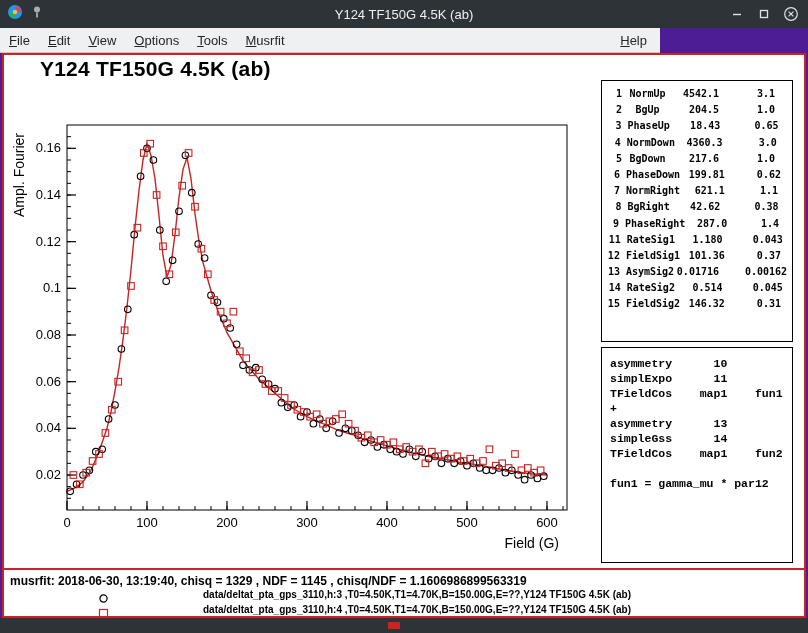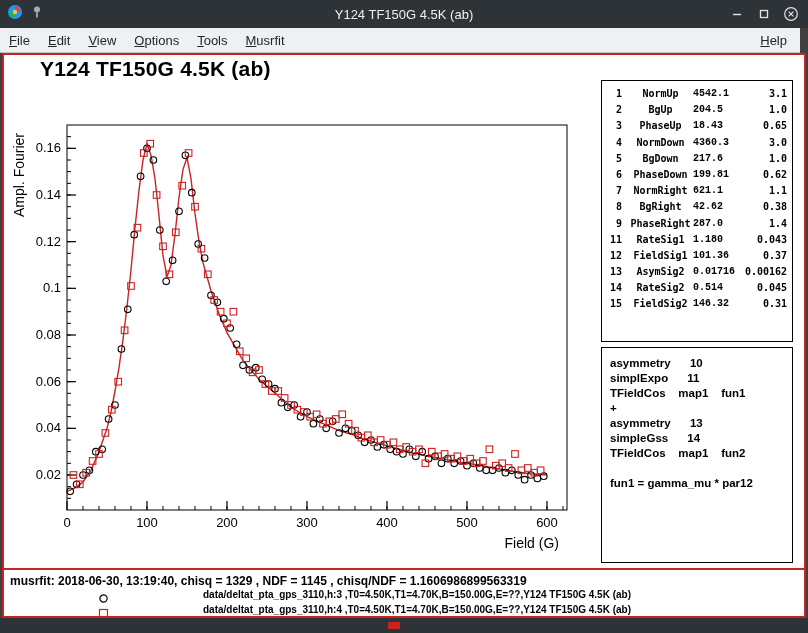--- a/index.html
+++ b/index.html
@@ -1,51 +1,51 @@
 <!DOCTYPE html>
 <html><head>
 <meta charset="utf-8">
 <style>
   html,body{margin:0;padding:0;background:#7f8487;}
-  #window{position:relative;width:808px;height:633px;overflow:hidden;background:#404040;
+  #window{position:relative;width:808px;height:633px;overflow:hidden;background:#4c1d95;
           font-family:"Liberation Sans",sans-serif;box-shadow:0 0 0 1px #191c1e;}
 
   
   .titlebar{position:absolute;left:0;top:0;width:808px;height:28px;background:#2e3338;
             display:flex;align-items:center;}
   .tb-left{position:absolute;left:7px;top:0;height:28px;display:flex;align-items:center;gap:7px;}
   .tb-title{width:100%;text-align:center;color:#eef0f2;font-size:13px;}
   .tb-controls{position:absolute;right:9px;top:0;height:28px;display:flex;align-items:center;gap:11px;}
   .tb-btn{display:inline-flex;width:16px;height:16px;align-items:center;justify-content:center;cursor:pointer;}
 
   
-  .menubar{position:absolute;left:0;top:28px;width:800px;height:25px;background:#eff0f1;
+  .menubar{position:absolute;left:0;top:28px;width:660px;height:25px;background:#eff0f1;
            border-bottom:1px solid #c2c6c9;display:flex;align-items:center;font-size:13px;color:#232629;box-sizing:border-box;}
   .menu-item{padding:2px 9px;cursor:default;}
   .menu-right{margin-left:auto;margin-right:4px;}
   .menu-item u{text-decoration:underline;}
 
   
   .canvas{position:absolute;left:2px;top:53px;width:800px;height:561px;background:#ffffff;
           border:2px solid #cc2222;}
   .canvas-title{position:absolute;left:36px;top:2px;font-size:21px;font-weight:bold;color:#000;letter-spacing:0.2px;}
   #plot-svg{position:absolute;left:0;top:56px;}
 
   .param-box{position:absolute;left:597px;top:25px;width:192px;height:262px;border:1px solid #000;
              background:#fff;box-sizing:border-box;padding:5px 2px 0 5px;
              font-family:"DejaVu Sans Mono",monospace;font-size:10px;font-weight:bold;color:#000;}
   .param-row{display:flex;height:16.2px;line-height:16px;}
   .c-idx{width:15px;text-align:right;}
   .c-name{margin-left:6px;flex:1;text-align:center;}
-  .c-val{width:52px;font-family:Liberation Mono, monospace;}
-  .c-err{width:42px;text-align:right;padding-right:3px;}
+  .c-val{width:52px;text-align:right;}
+  .c-err{width:42px;text-align:center;padding-right:3px;margin-left:26px;}
 
   .theory-box{position:absolute;left:597px;top:292px;width:192px;height:216px;border:1px solid #000;
               background:#fff;box-sizing:border-box;padding:8px 0 0 8px;
-              font-family:Liberation Sans, sans-serif;font-size:11.5px;font-weight:bold;color:#000;}
+              font-family:Liberation Mono, monospace;font-size:11.5px;font-weight:bold;color:#000;}
   .theory-line{white-space:pre;line-height:15px;height:15px;}
 
   .red-sep{position:absolute;left:0;top:513px;width:800px;height:2px;background:#cc2222;}
   .fit-info{position:absolute;left:6px;top:519px;font-size:12px;font-weight:bold;color:#000;white-space:nowrap;}
   #legend{position:absolute;left:0;top:533px;width:656px;}
   .legend-item{position:relative;height:15px;}
   .legend-marker{position:absolute;left:94px;top:2px;}
   .legend-text{position:absolute;left:199px;top:1px;font-size:10px;font-weight:bold;color:#000;white-space:nowrap;}
 
   

